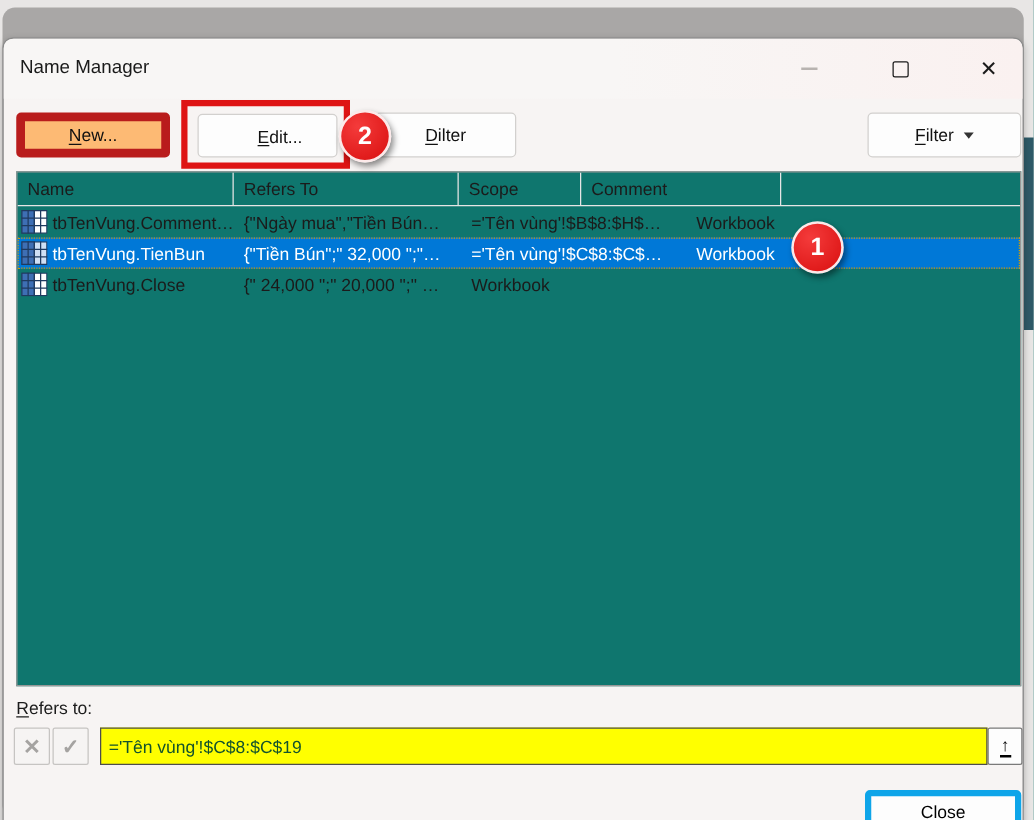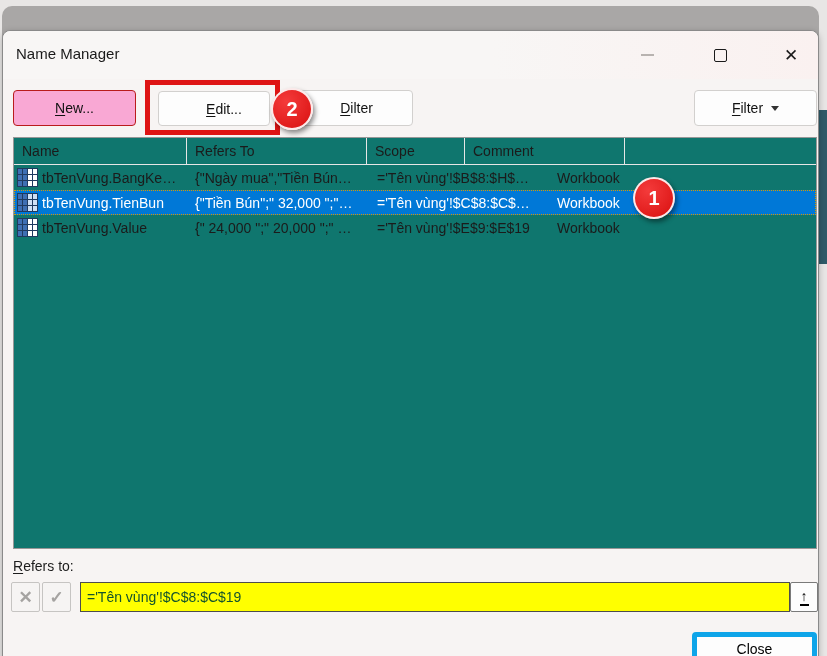--- a/index.html
+++ b/index.html
@@ -32,21 +32,21 @@
   .max-glyph { width:13px; height:13px; border:1.5px solid #1a1a1a; border-radius:2px; }
   .close-glyph { font-size:17px; font-weight:400; color:#1a1a1a; line-height:1; }
 
   .btn {
     position:absolute; top:59px; height:36px;
     background:#fdfdfd; border:1px solid #d2d0ce; border-radius:4px;
     font-size:14px; color:#111; display:flex; align-items:center; justify-content:center;
     cursor:default;
   }
   .key { text-decoration:underline; text-underline-offset:2px; }
-  .btn-new { left:10px; width:123px; background:#f9a8d4; border:1px solid #b91c1c; }
+  .btn-new { left:10px; width:123px; background:#fdba74; border:7px solid #b91c1c; }
   .btn-edit { left:155px; top:60px; width:112px; height:35px;padding-left:20px; }
   .btn-delete { left:297px; width:113px; }
   .btn-filter { left:691px; width:123px; }
   .caret-down { width:0; height:0; border-left:4px solid transparent; border-right:4px solid transparent; border-top:5px solid #333; margin-left:8px; }
 
   .anno-rect { position:absolute; left:142px; top:49px; width:135px; height:55px;
     border:5px solid #de1414; z-index:20; pointer-events:none; }
   .badge { position:absolute; z-index:21; border-radius:50%;
     background:radial-gradient(circle at 35% 30%, #f43b3b, #d90f0f);
     border:2px solid rgba(255,255,255,.9);
@@ -150,21 +150,21 @@
       <div class="hcell c6"></div>
     </div>
 
     <div class="row">
       <div class="cell c1 name-cell">
         <svg class="tbl-icon" viewBox="0 0 21 19">
             <rect x="0.5" y="0.5" width="20" height="18" fill="#fff" stroke="#1f3a5f"></rect>
             <rect x="0.5" y="0.5" width="10" height="18" fill="#3e6fb4" stroke="#1f3a5f"></rect>
             <path d="M5.5 0v19 M10.5 0v19 M15.5 0v19 M0 6.5h21 M0 12.5h21" stroke="#1f3a5f" fill="none"></path>
           </svg>
-        <span>tbTenVung.BangKe…</span>
+        <span>tbTenVung.Comment…</span>
       </div>
       <div class="cell c2">{"Ngày mua","Tiền Bún…</div>
       <div class="cell c3">='Tên vùng'!$B$8:$H$…</div>
       <div class="cell c4">Workbook</div>
       <div class="cell c5"></div>
     </div>
 
     <div class="row selected">
       <div class="cell c1 name-cell">
         <svg class="tbl-icon" viewBox="0 0 21 19">
@@ -180,24 +180,23 @@
       <div class="cell c5"></div>
     </div>
 
     <div class="row">
       <div class="cell c1 name-cell">
         <svg class="tbl-icon" viewBox="0 0 21 19">
             <rect x="0.5" y="0.5" width="20" height="18" fill="#fff" stroke="#1f3a5f"></rect>
             <rect x="0.5" y="0.5" width="10" height="18" fill="#3e6fb4" stroke="#1f3a5f"></rect>
             <path d="M5.5 0v19 M10.5 0v19 M15.5 0v19 M0 6.5h21 M0 12.5h21" stroke="#1f3a5f" fill="none"></path>
           </svg>
-        <span>tbTenVung.Value</span>
+        <span>tbTenVung.Close</span>
       </div>
       <div class="cell c2">{" 24,000 ";" 20,000 ";" …</div>
-      <div class="cell c3">='Tên vùng'!$E$9:$E$19</div>
       <div class="cell c4">Workbook</div>
       <div class="cell c5"></div>
     </div>
   </div>
 
   <div class="badge badge-1">
       <span>1</span>
     </div>
 
   <div class="refers-label">

